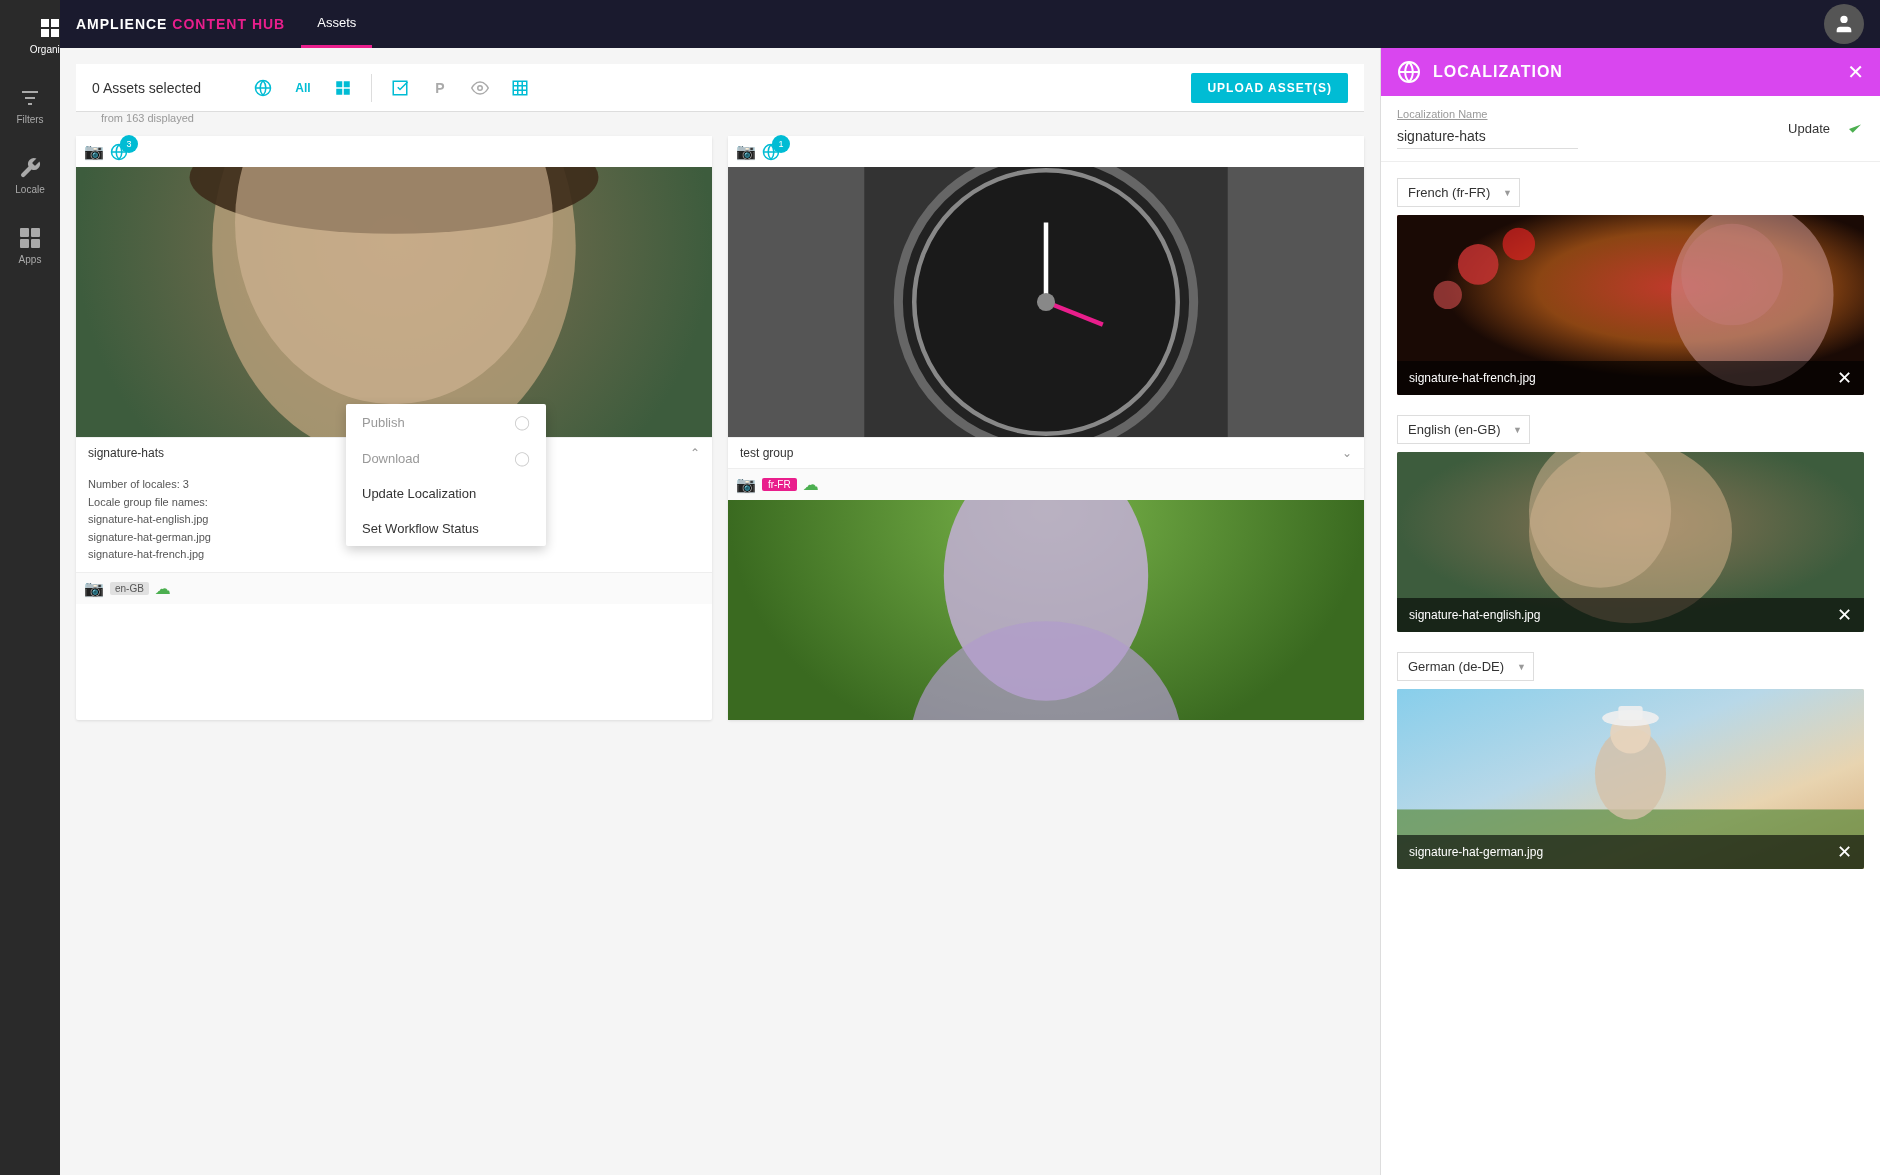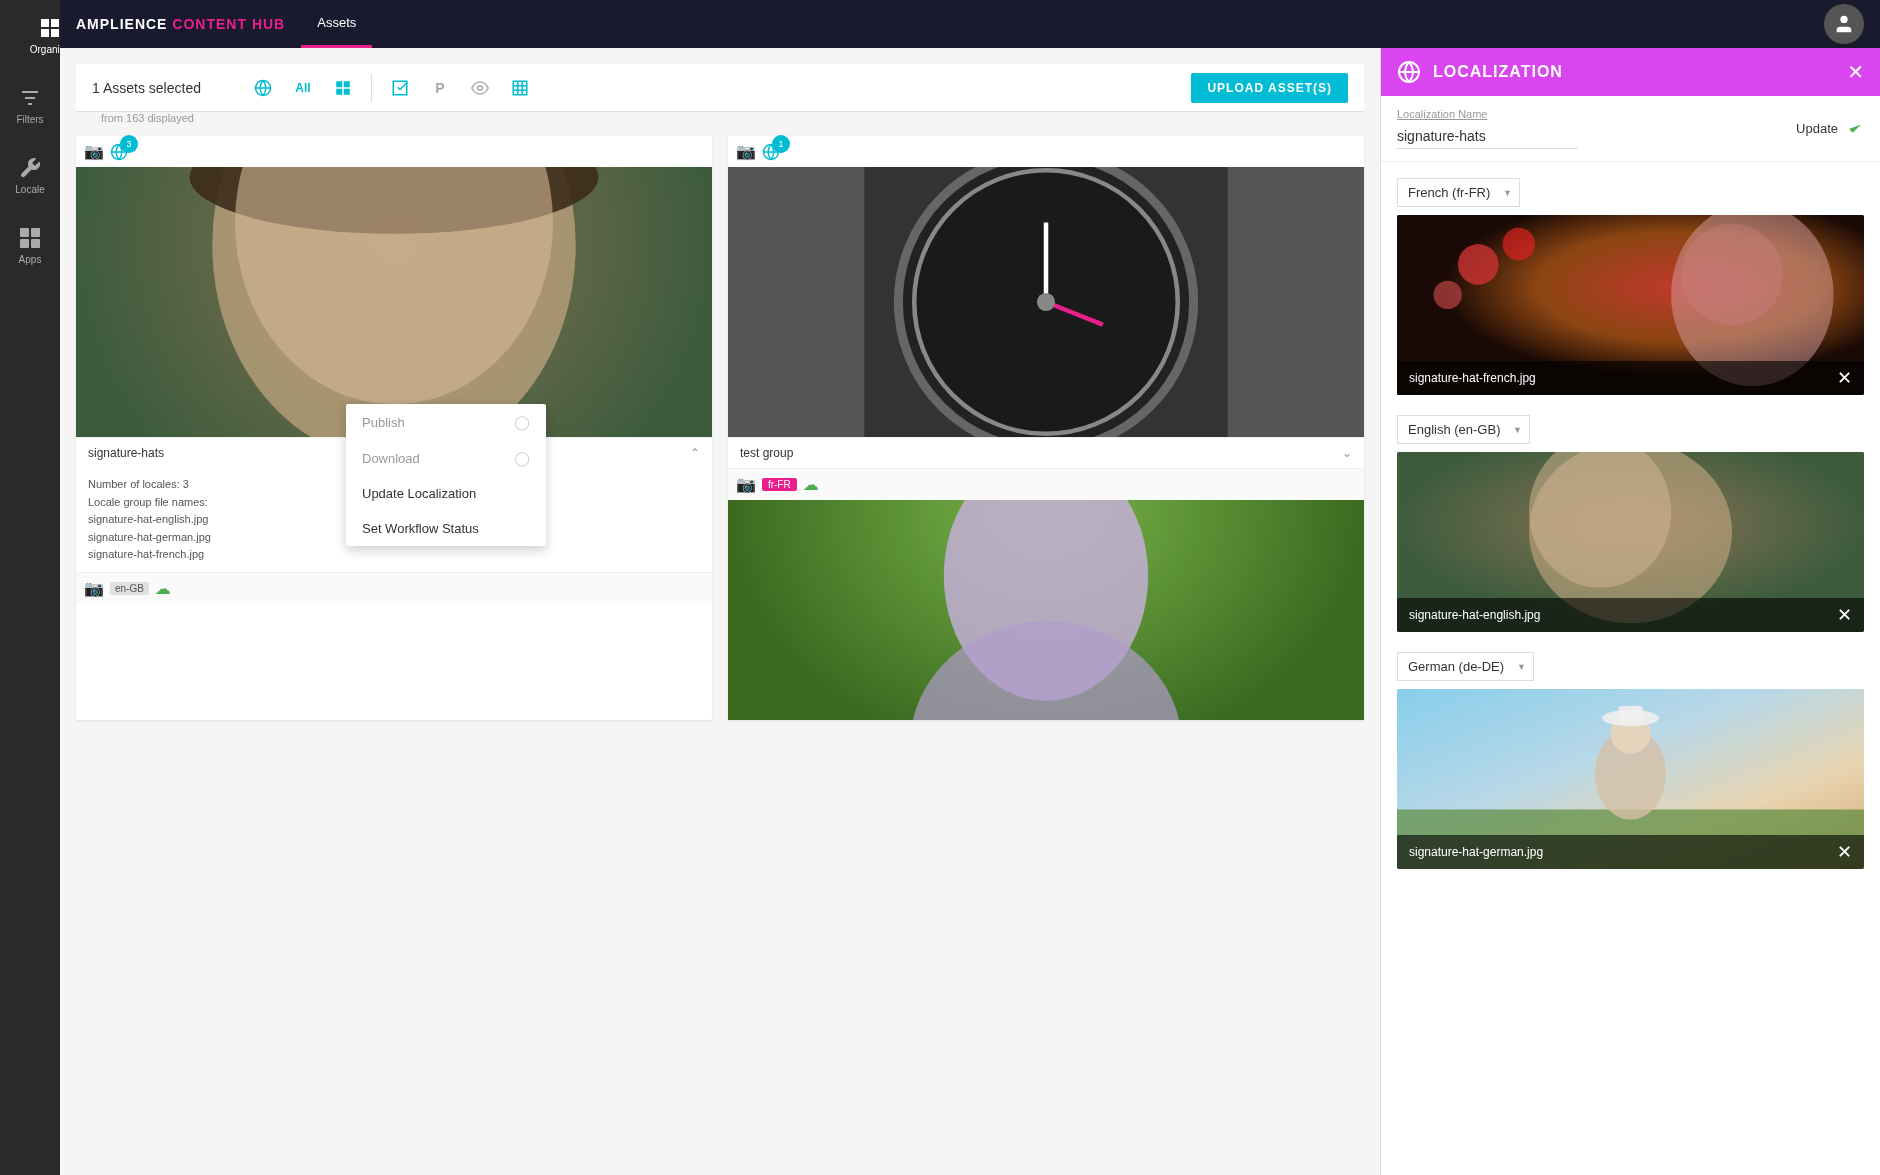--- a/index.html
+++ b/index.html
@@ -281,21 +281,21 @@
       border: none;
       border-bottom: 1px solid #ddd;
       padding: 4px 0;
       font-size: 14px;
       color: #333;
       outline: none;
     }
     .update-btn {
       display: flex;
       align-items: center;
-      gap: 8px;
+      gap: 16px;
       color: #333;
       font-size: 13px;
       cursor: pointer;
       background: none;
       border: none;
       text-align: right;
     }
     .update-btn svg { fill: #4caf50; width: 18px; height: 18px; }
 
     .loc-content {
@@ -480,21 +480,21 @@
           </svg>
       </div>
     </div>
   </div>
 
   <div class="content-split">
 
     <div class="assets-panel">
 
       <div class="assets-toolbar">
-        <span class="asset-count">1 Assets selected</span>
+        <span class="asset-count">0 Assets selected</span>
         <div class="sort-btn">
           <svg width="14" height="14" viewBox="0 0 14 14" fill="#555">
               <path d="M2 4h10M4 7h6M6 10h2"></path>
             </svg>
         </div>
         <div class="toolbar-icon-btn">
           <svg width="18" height="18" viewBox="0 0 24 24" fill="none" stroke="#00bcd4" stroke-width="2">
               <circle cx="12" cy="12" r="10"></circle>
               <path d="M2 12h20M12 2a15 15 0 0 1 0 20M12 2a15 15 0 0 0 0 20"></path>
             </svg>

